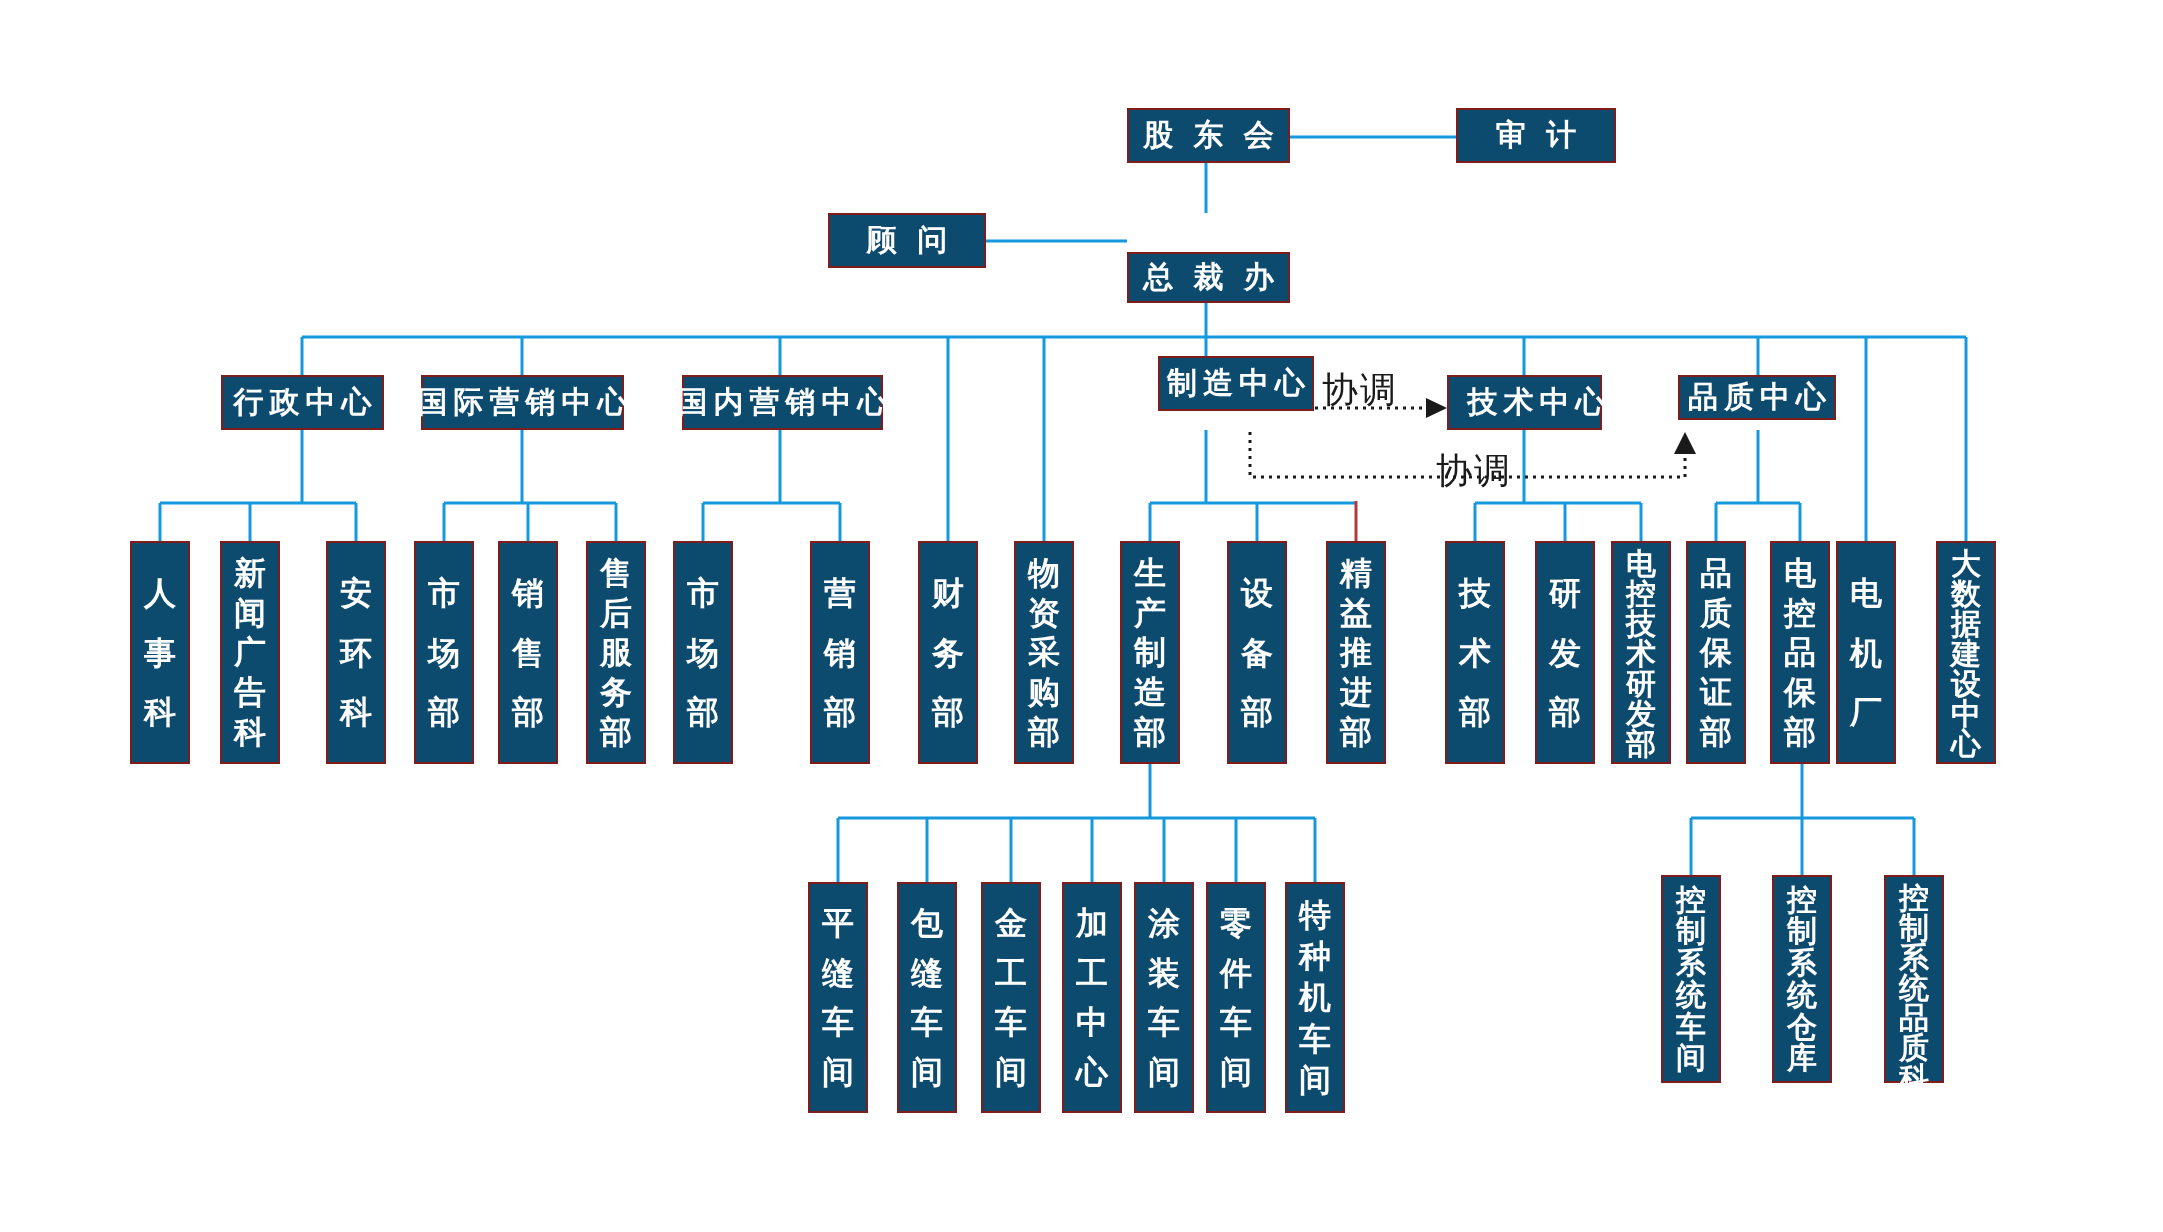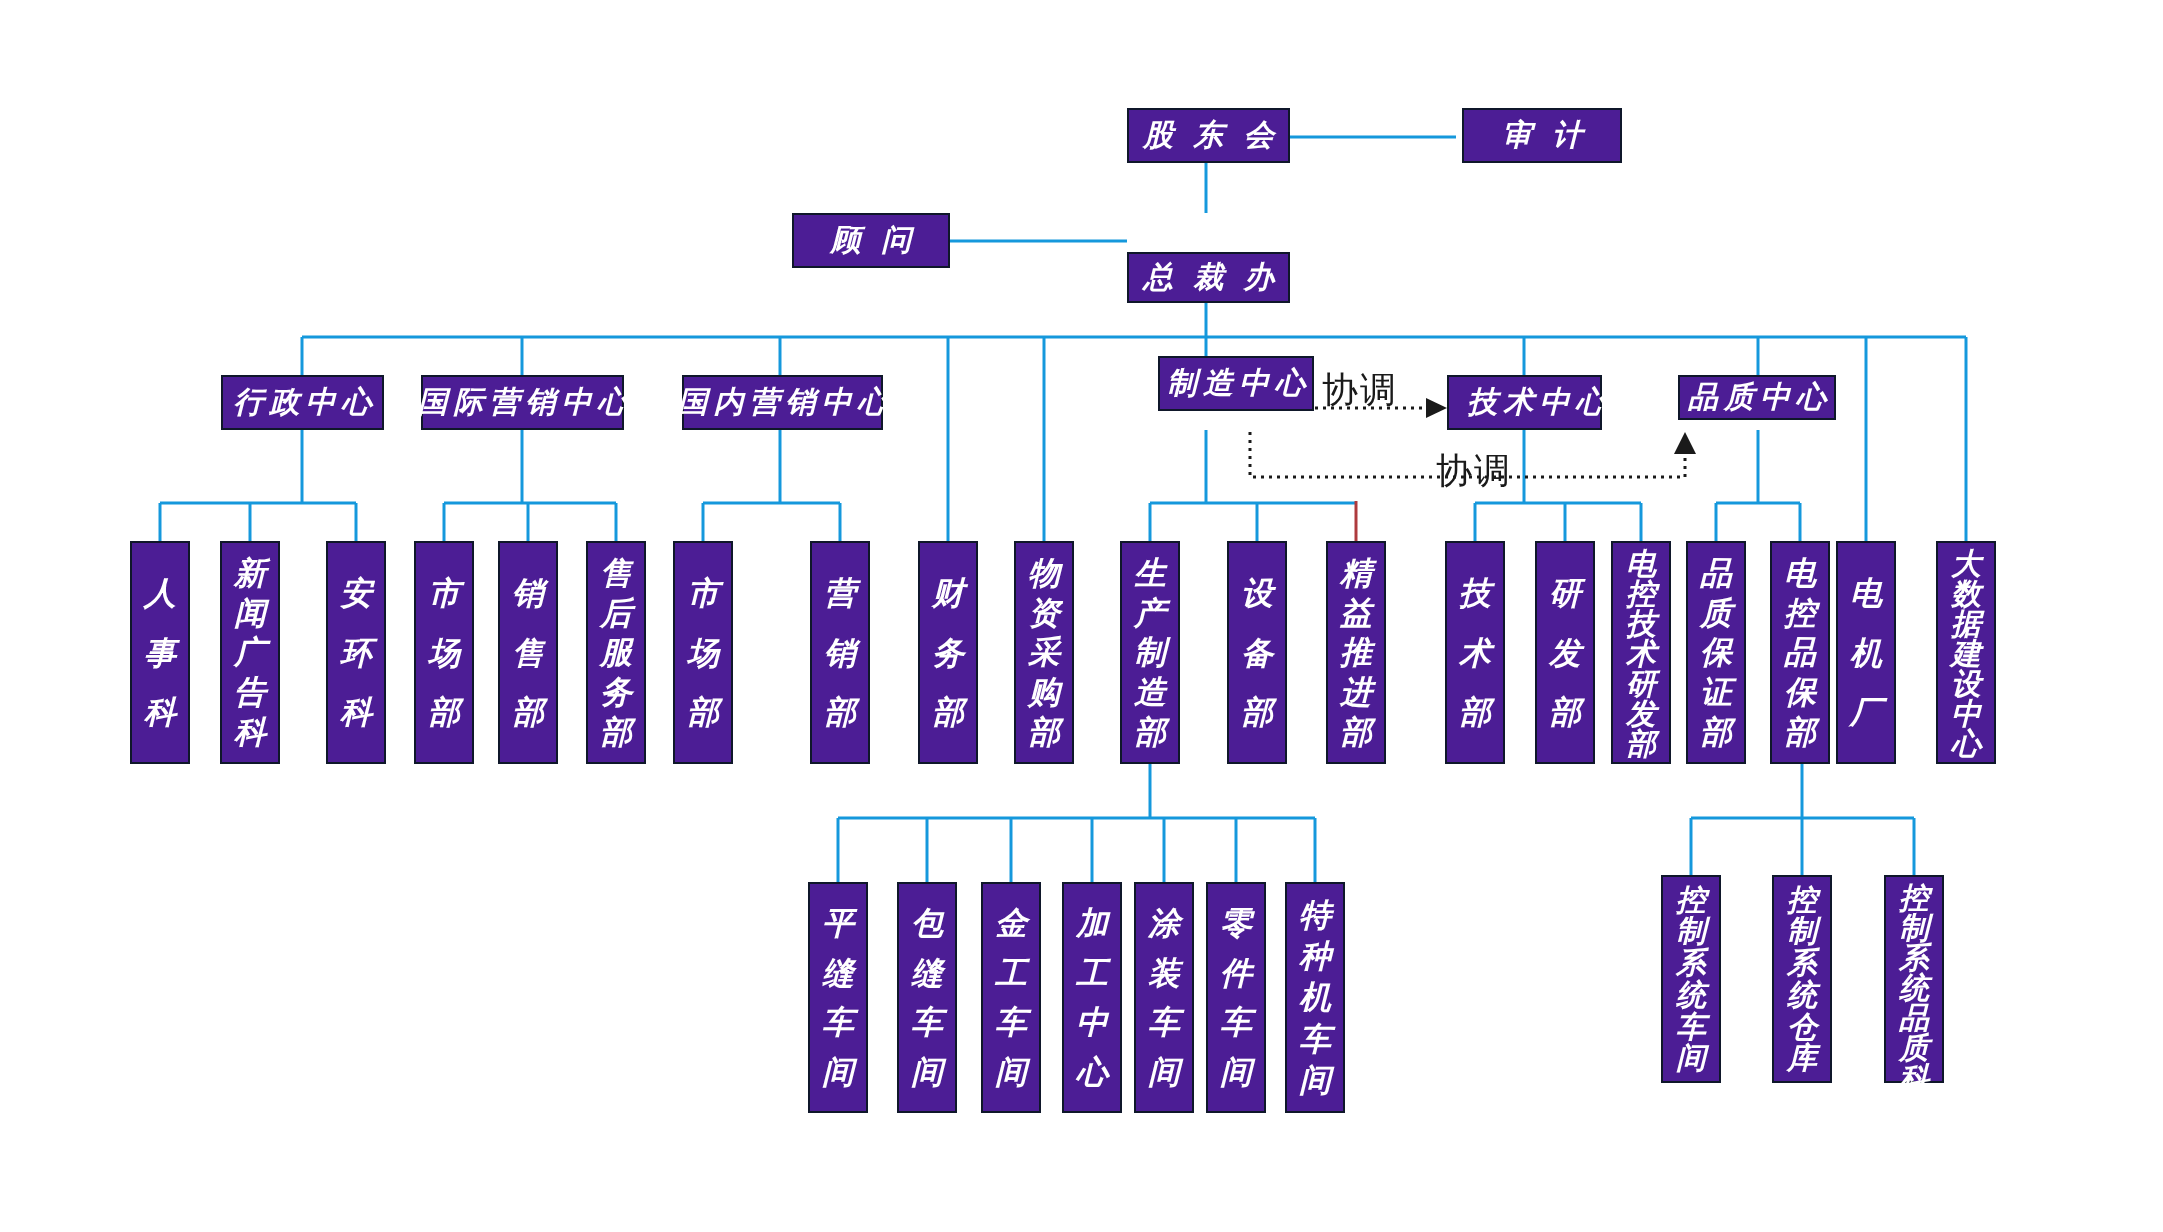--- a/index.html
+++ b/index.html
@@ -6,29 +6,28 @@
   .canvas{
     position:relative;
     width:2163px;height:1232px;
     background:#ffffff;
     font-family:"Liberation Sans","DejaVu Sans",sans-serif;
     overflow:hidden;
   }
   svg.wires{position:absolute;left:0;top:0;}
   .node{
     position:absolute;
-    background:#4c1d95;
-    border:2px solid #0f172a;
+    background:#0c4a6e;
+    border:2px solid #7f1d1d;
     box-sizing:border-box;
     color:#ffffff;
     font-weight:bold;
     display:flex;
     align-items:center;
     justify-content:center;
-    font-style:italic;
   }
   .node.hbox{
     font-size:30px;
     letter-spacing:6px;
     white-space:nowrap;
     text-indent:6px; 
   }
   .node.vbox{
     flex-direction:column;
     justify-content:space-evenly;
@@ -111,22 +110,22 @@
       <path d="M1283 408 H1430" fill="none" stroke="#1a1a1a" stroke-width="3" stroke-dasharray="3 5"></path>
       <path d="M1250 432 V477 H1685 V453" fill="none" stroke="#1a1a1a" stroke-width="3" stroke-dasharray="3 5"></path>
       <polygon points="1447,408 1426,398 1426,418" fill="#1a1a1a"></polygon>
       <polygon points="1685,432 1674,454 1696,454" fill="#1a1a1a"></polygon>
     </svg>
 
   <div class="coord-label" style="left:1322px;top:366px;">协调</div>
 
   <div class="coord-label" style="left:1436px;top:447px;">协调</div>
 <div class="node hbox" style="left: 1127px; top: 108px; width: 163px; height: 55px;">股 东 会</div>
-    <div class="node hbox" style="left: 1456px; top: 108px; width: 160px; height: 55px; margin-left: 6px;">审 计</div>
-    <div class="node hbox" style="left: 792px; top: 213px; width: 158px; height: 55px;">顾 问</div>
+    <div class="node hbox" style="left: 1456px; top: 108px; width: 160px; height: 55px;">审 计</div>
+    <div class="node hbox" style="left: 828px; top: 213px; width: 158px; height: 55px;">顾 问</div>
     <div class="node hbox" style="left: 1127px; top: 213px; width: 163px; height: 51px; margin-top: 39px;">总 裁 办</div>
     <div class="node hbox" style="left: 221px; top: 375px; width: 163px; height: 55px;">行政中心</div>
     <div class="node hbox" style="left: 682px; top: 375px; width: 201px; height: 55px;">国内营销中心</div>
     <div class="node hbox" style="left: 421px; top: 375px; width: 203px; height: 55px;">国际营销中心</div>
     <div class="node hbox" style="left: 1127px; top: 356px; width: 156px; height: 55px; margin-left: 31px;">制造中心</div>
     <div class="node hbox" style="left: 1447px; top: 375px; width: 155px; height: 55px; padding-left: 24px;">技术中心</div>
     <div class="node hbox" style="left: 1678px; top: 375px; width: 158px; height: 45px;">品质中心</div>
     <div class="node vbox" style="left: 130px; top: 541px; width: 60px; height: 223px;">
       <span class="ch">人</span>
       <span class="ch">事</span>

